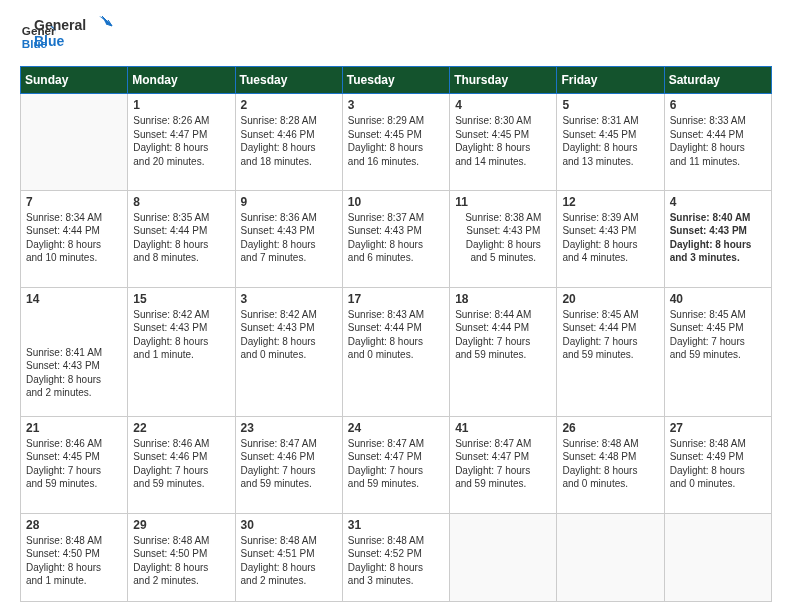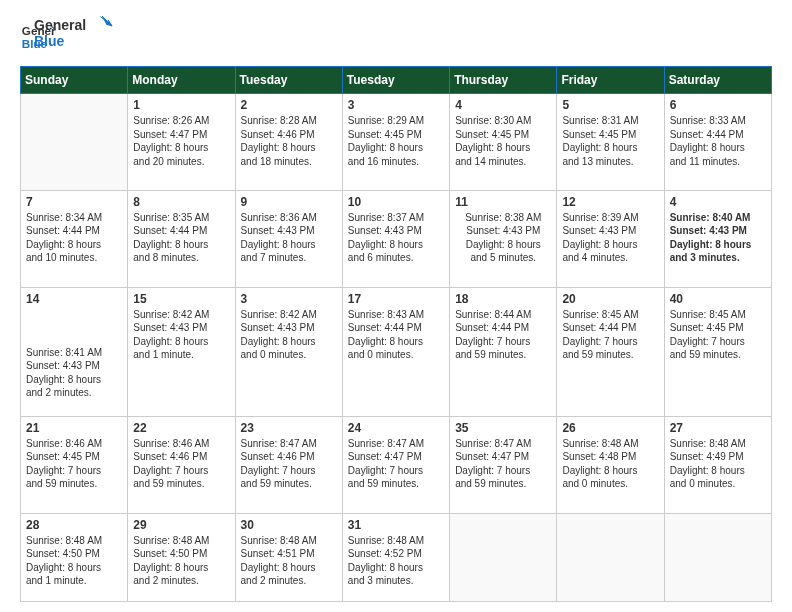--- a/index.html
+++ b/index.html
@@ -294,21 +294,21 @@
 and 59 minutes.</div>
           </td>
           <td>
             <span class="day-num">24</span>
             <div class="day-info" style="white-space: pre-line;">Sunrise: 8:47 AM
 Sunset: 4:47 PM
 Daylight: 7 hours
 and 59 minutes.</div>
           </td>
           <td>
-            <span class="day-num">35</span>
+            <span class="day-num">41</span>
             <div class="day-info" style="white-space: pre-line;">Sunrise: 8:47 AM
 Sunset: 4:47 PM
 Daylight: 7 hours
 and 59 minutes.</div>
           </td>
           <td>
             <span class="day-num">26</span>
             <div class="day-info" style="white-space: pre-line;">Sunrise: 8:48 AM
 Sunset: 4:48 PM
 Daylight: 8 hours

